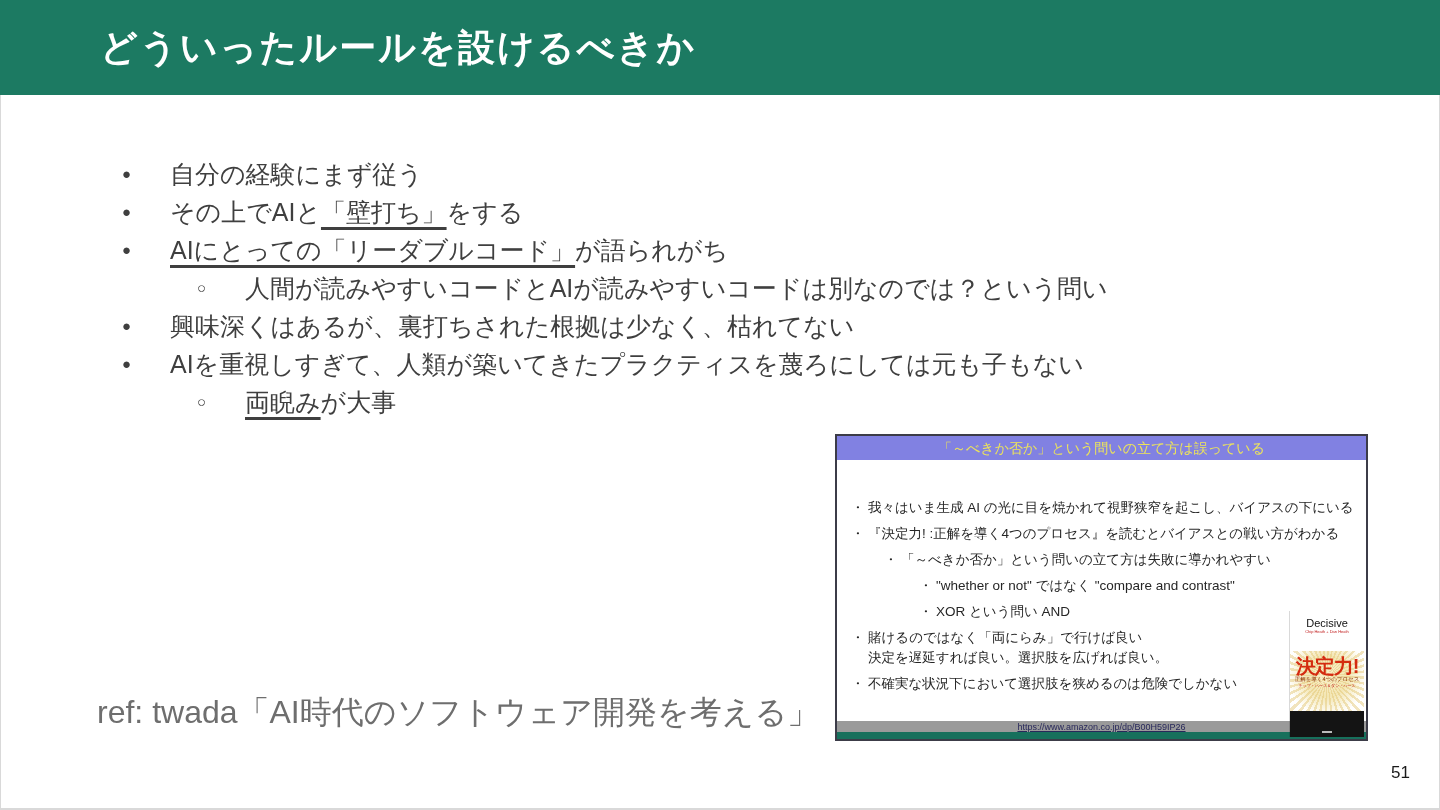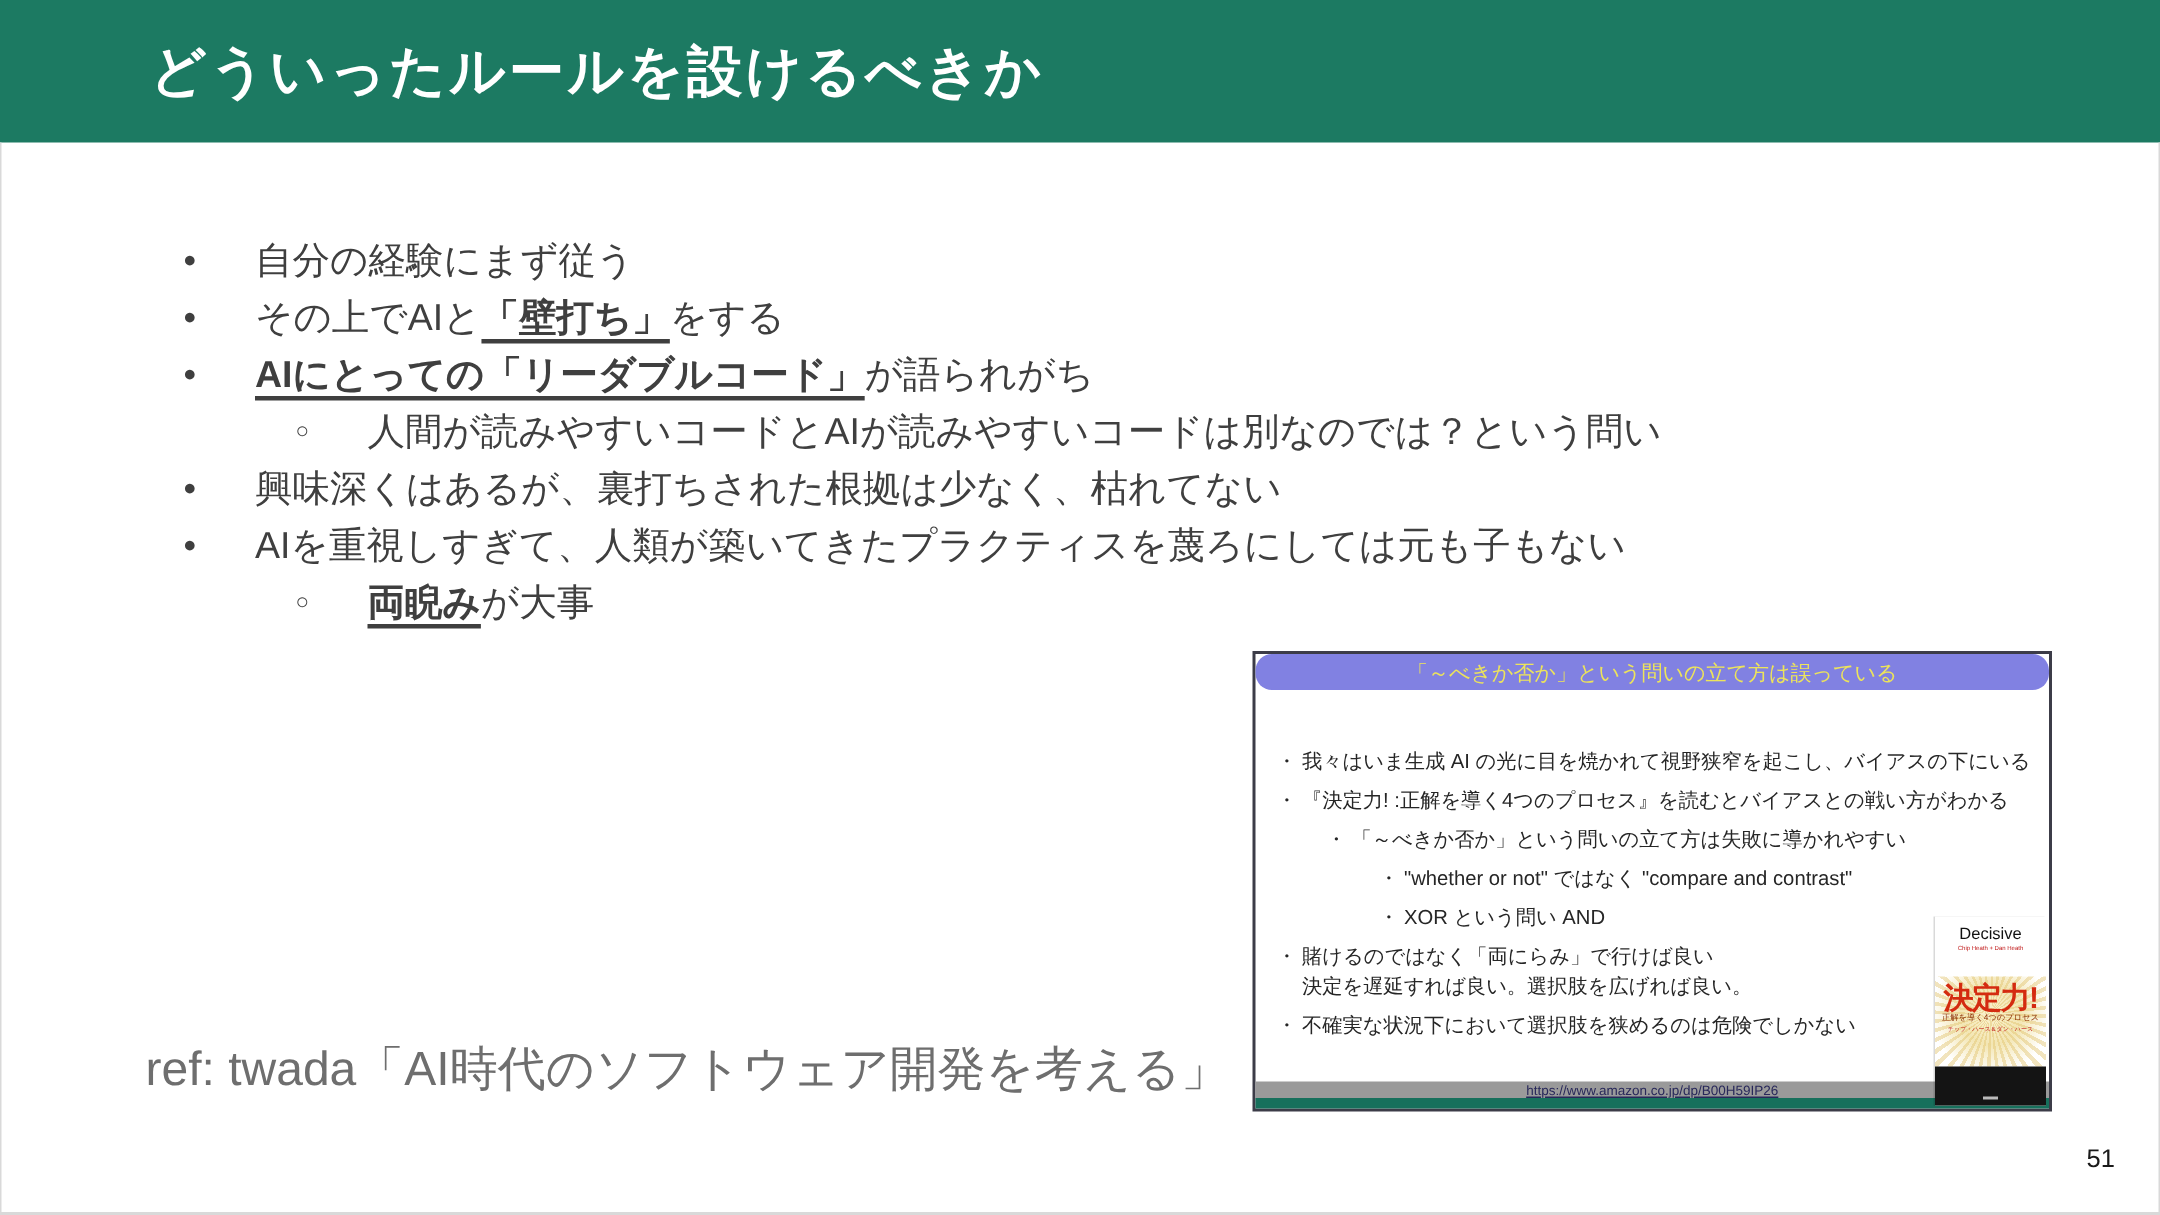--- a/index.html
+++ b/index.html
@@ -33,21 +33,21 @@
     position:absolute; left:110px; top:155px; width:1260px;
     font-size:25px; color:#3F3F3F;
   }
   .row { display:flex; align-items:flex-start; line-height:38px; white-space:nowrap; }
   .row .marker { flex:0 0 auto; font-size:15px; line-height:38px; }
   .row.l1 { padding-left:12px; }
   .row.l1 .marker { width:48px; }
   .row.l2 { padding-left:87px; }
   .row.l2 .marker { width:48px; }
   .em {
-    font-weight:700;
+    font-weight:400;
     text-decoration:underline;
     text-decoration-thickness:2.5px;
     text-underline-offset:6px;
     text-align:center;
   }
 
   
   .ref {
     position:absolute; left:97px; top:691px;
     font-size:32px; color:#6E6E6E; white-space:nowrap;
@@ -61,21 +61,20 @@
 
   
   .embed {
     position:absolute; left:835px; top:434px; width:533px; height:307px;
     background:#ffffff; border:2px solid #3C3C48; box-sizing:border-box;
   }
   .embed-header {
     height:24px; line-height:24px; background:#8181E2;
     color:#EDE45A; font-size:14px; text-align:center; white-space:nowrap;
     overflow:hidden;
-    border-radius:11px;
   }
   .embed-body { padding-top:38px; font-size:13.5px; color:#262626; }
   .erow { display:flex; align-items:flex-start; line-height:20px; margin-bottom:6px; white-space:nowrap; }
   .erow .emarker { flex:0 0 auto; width:17px; }
   .erow.e1 { padding-left:14px; }
   .erow.e2 { padding-left:47px; }
   .erow.e3 { padding-left:82px; }
   .erow .etext span { display:block; }
 
   .embed-urlbar {

